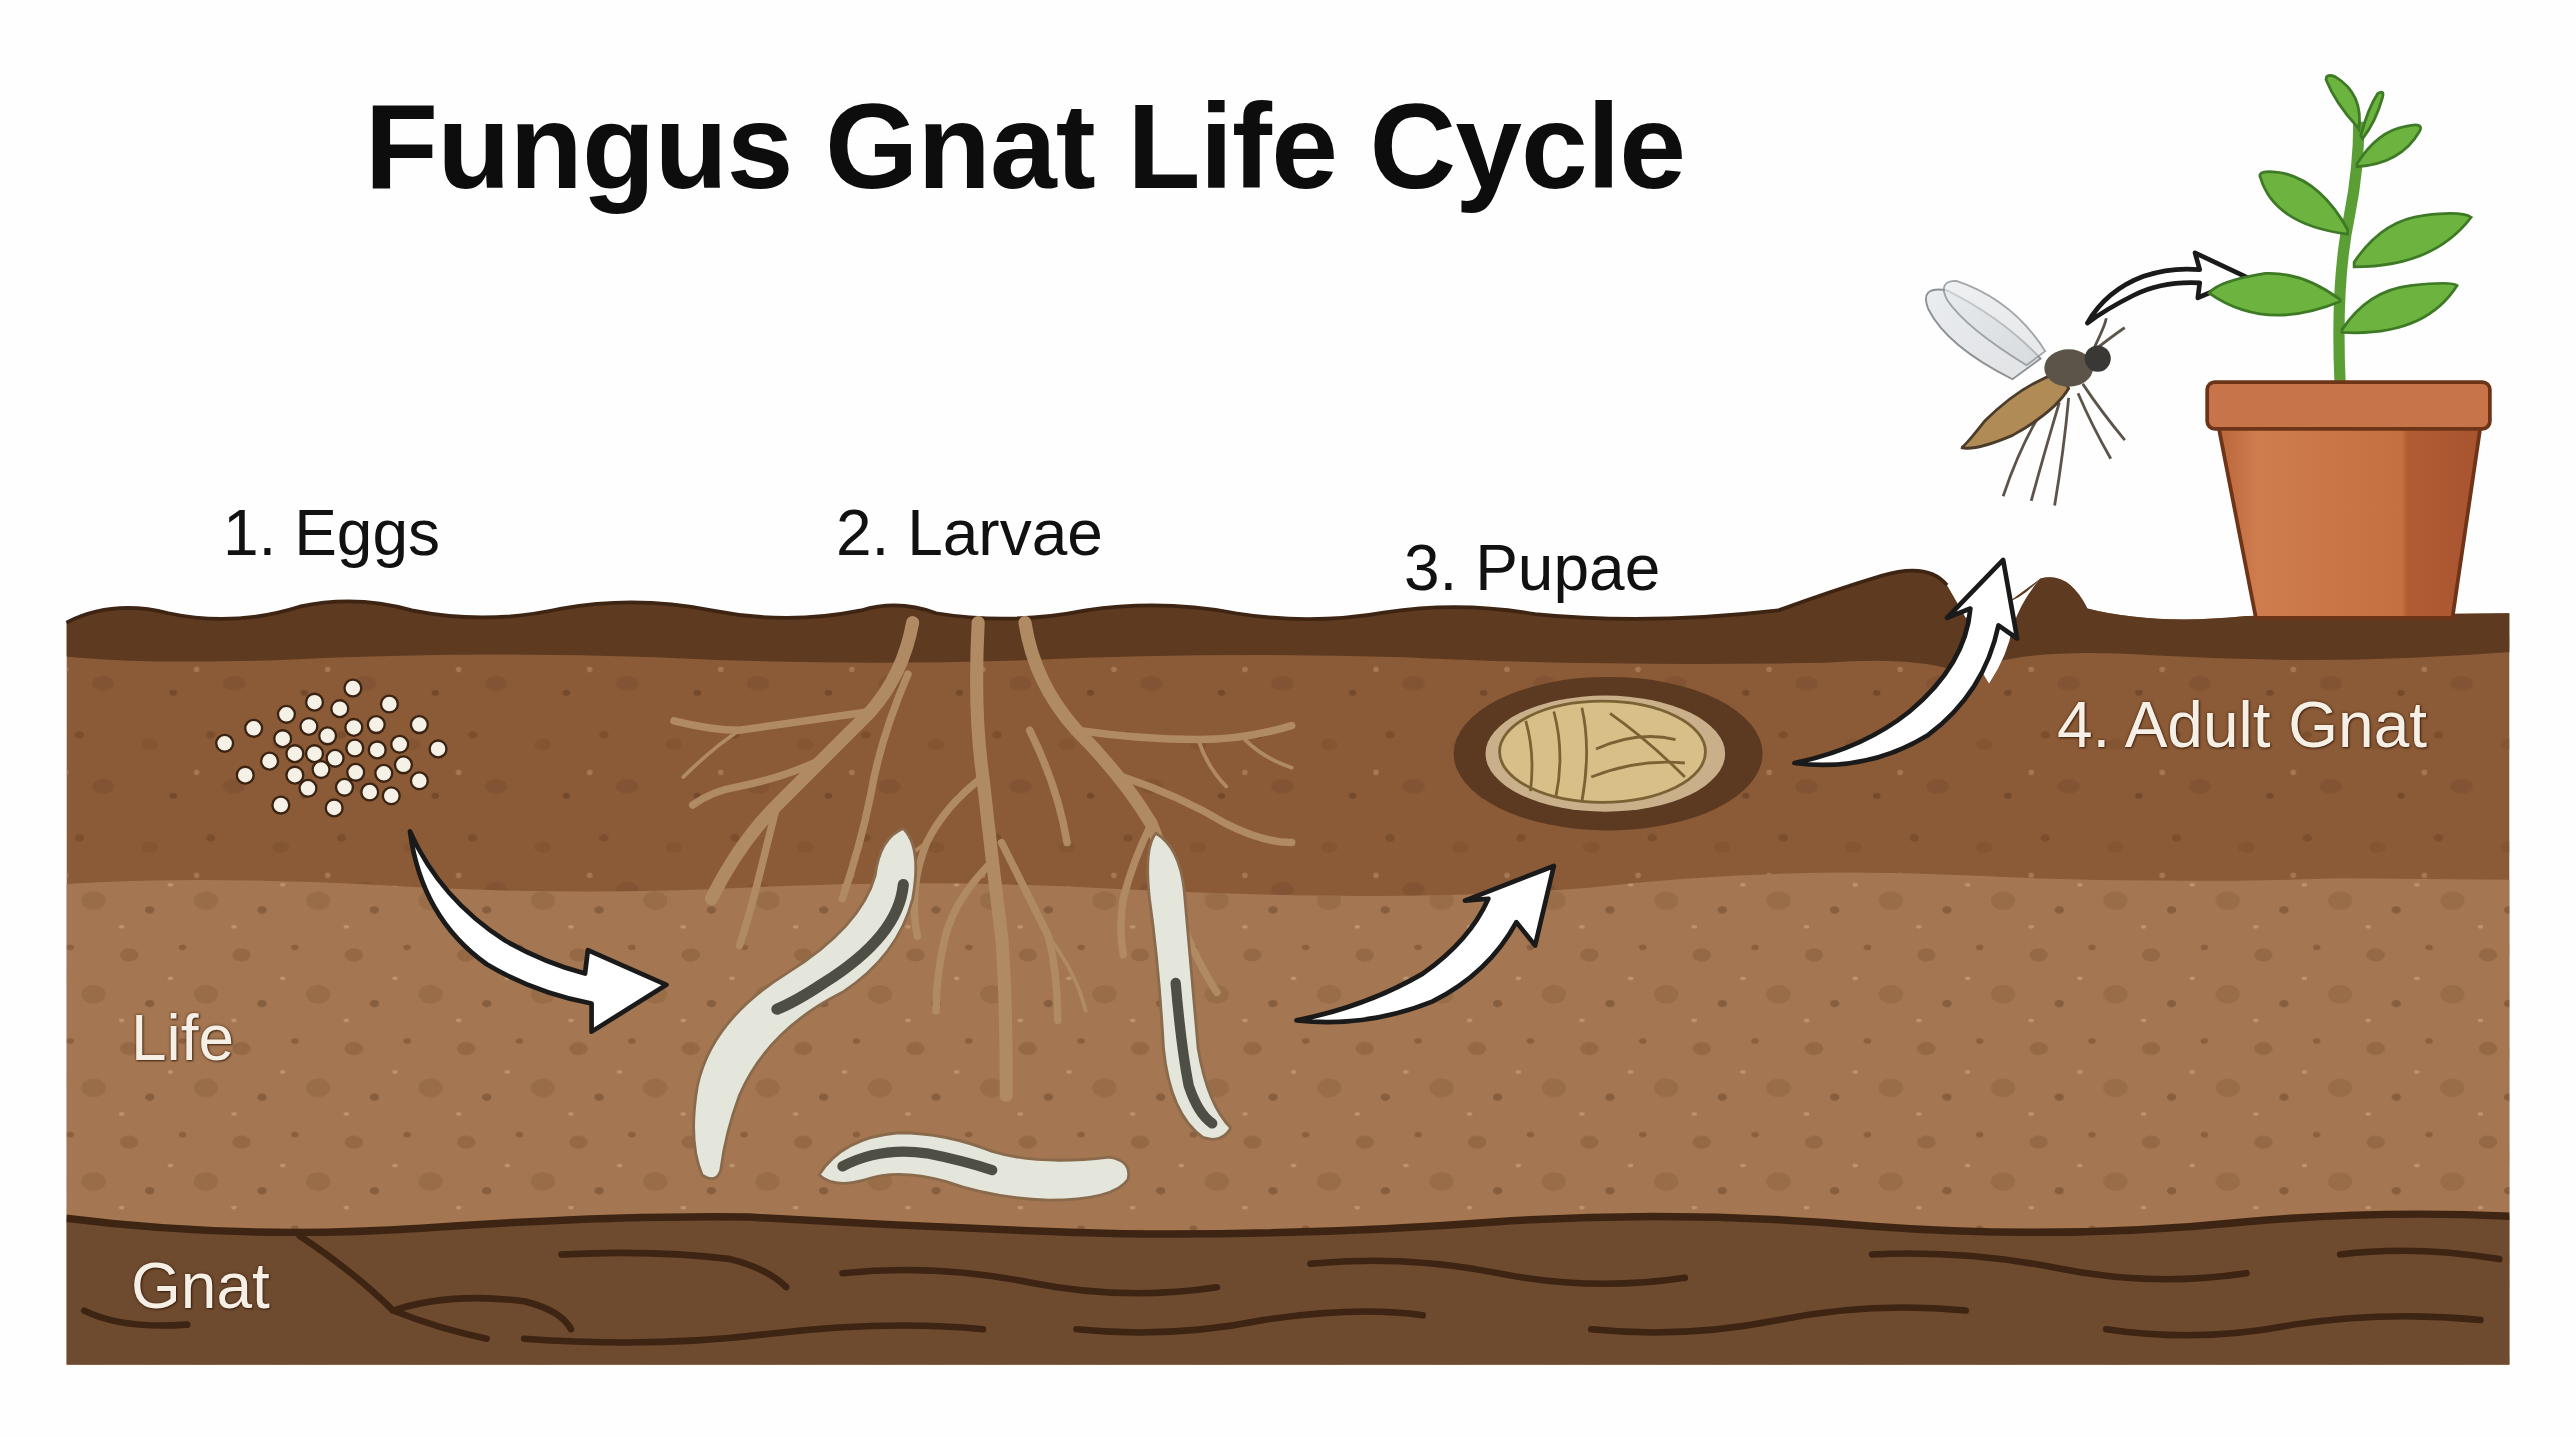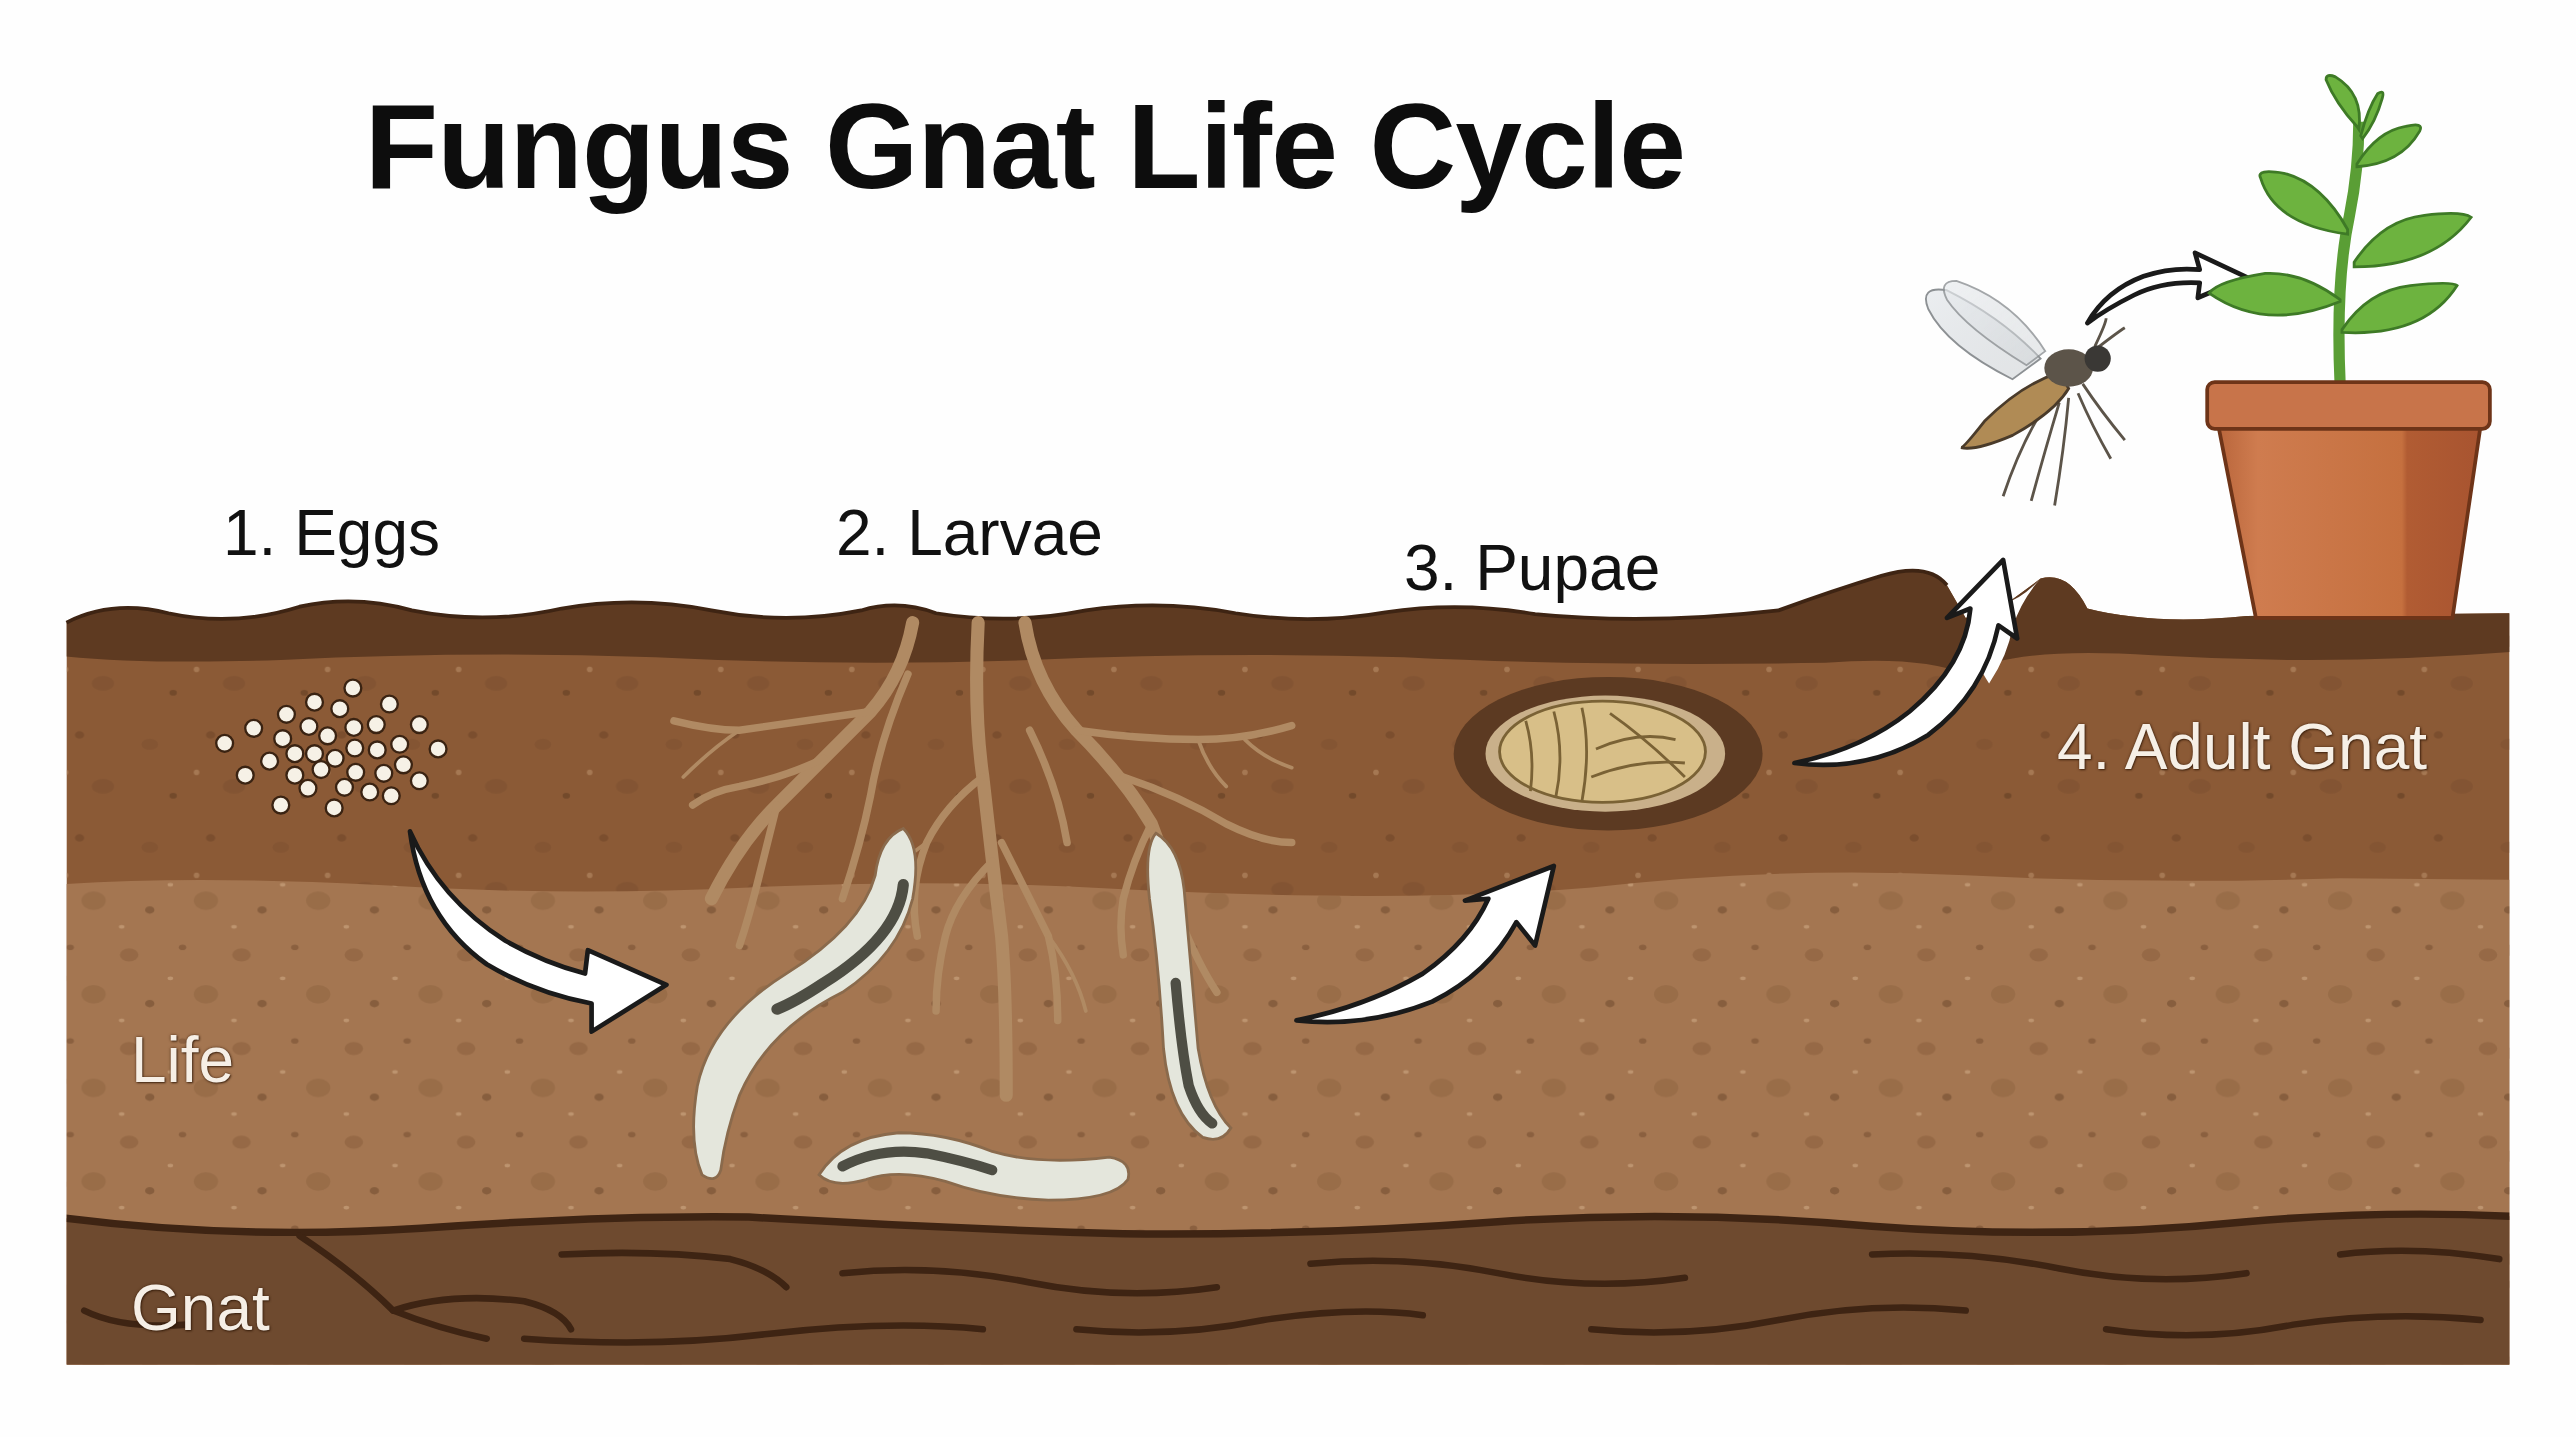--- a/index.html
+++ b/index.html
@@ -1,19 +1,19 @@
 <!DOCTYPE html>
 <html style="font-size:15px"><head>
 <meta charset="utf-8">
 <style>
   html, body { margin:0; padding:0; background:#fefefe; }
   body { width:2576px; height:1438px; position:relative; overflow:hidden; font-family:"Liberation Sans", sans-serif; }
   .title { position:absolute; left:0; width:2050px; top:86px; text-align:center; font-weight:bold; font-size:120px; color:#0d0d0d; letter-spacing:-0.9px; line-height:1; }
   .stage-label { position:absolute; font-size:64px; color:#111; line-height:1; }
-  .soil-label { position:absolute; font-size:64px; color:#f6efe6; line-height:1; text-shadow:0 0 2.8px rgba(60,30,10,0.8), 0.9px 0.9px 1.9px rgba(40,20,5,0.7);margin-top:22px; }
+  .soil-label { position:absolute; font-size:64px; color:#f6efe6; line-height:1; text-shadow:0 0 2.8px rgba(60,30,10,0.8), 0.9px 0.9px 1.9px rgba(40,20,5,0.7); }
   svg.scene { position:absolute; left:0; top:0; }
 </style>
 </head>
 <body>
 
 <svg class="scene" width="2576" height="1438" viewBox="0 0 2752 1536" xmlns="http://www.w3.org/2000/svg">
   <defs>
     <clipPath id="soilClip">
       <path d="M71,665 Q120,640 180,655 Q250,670 320,648 Q380,635 440,652 Q520,668 600,650 Q680,636 760,652 Q840,668 920,652 Q960,640 1000,655 Q1080,668 1160,652 Q1240,640 1320,655 Q1400,668 1480,654 Q1560,642 1640,656 Q1760,668 1900,652 Q1960,630 2010,615 Q2060,600 2080,625 L2100,660 L2150,640 L2180,618 Q2210,610 2230,650 Q2300,668 2400,658 L2681,655 L2681,1458 L71,1458 Z"></path>
     </clipPath>

